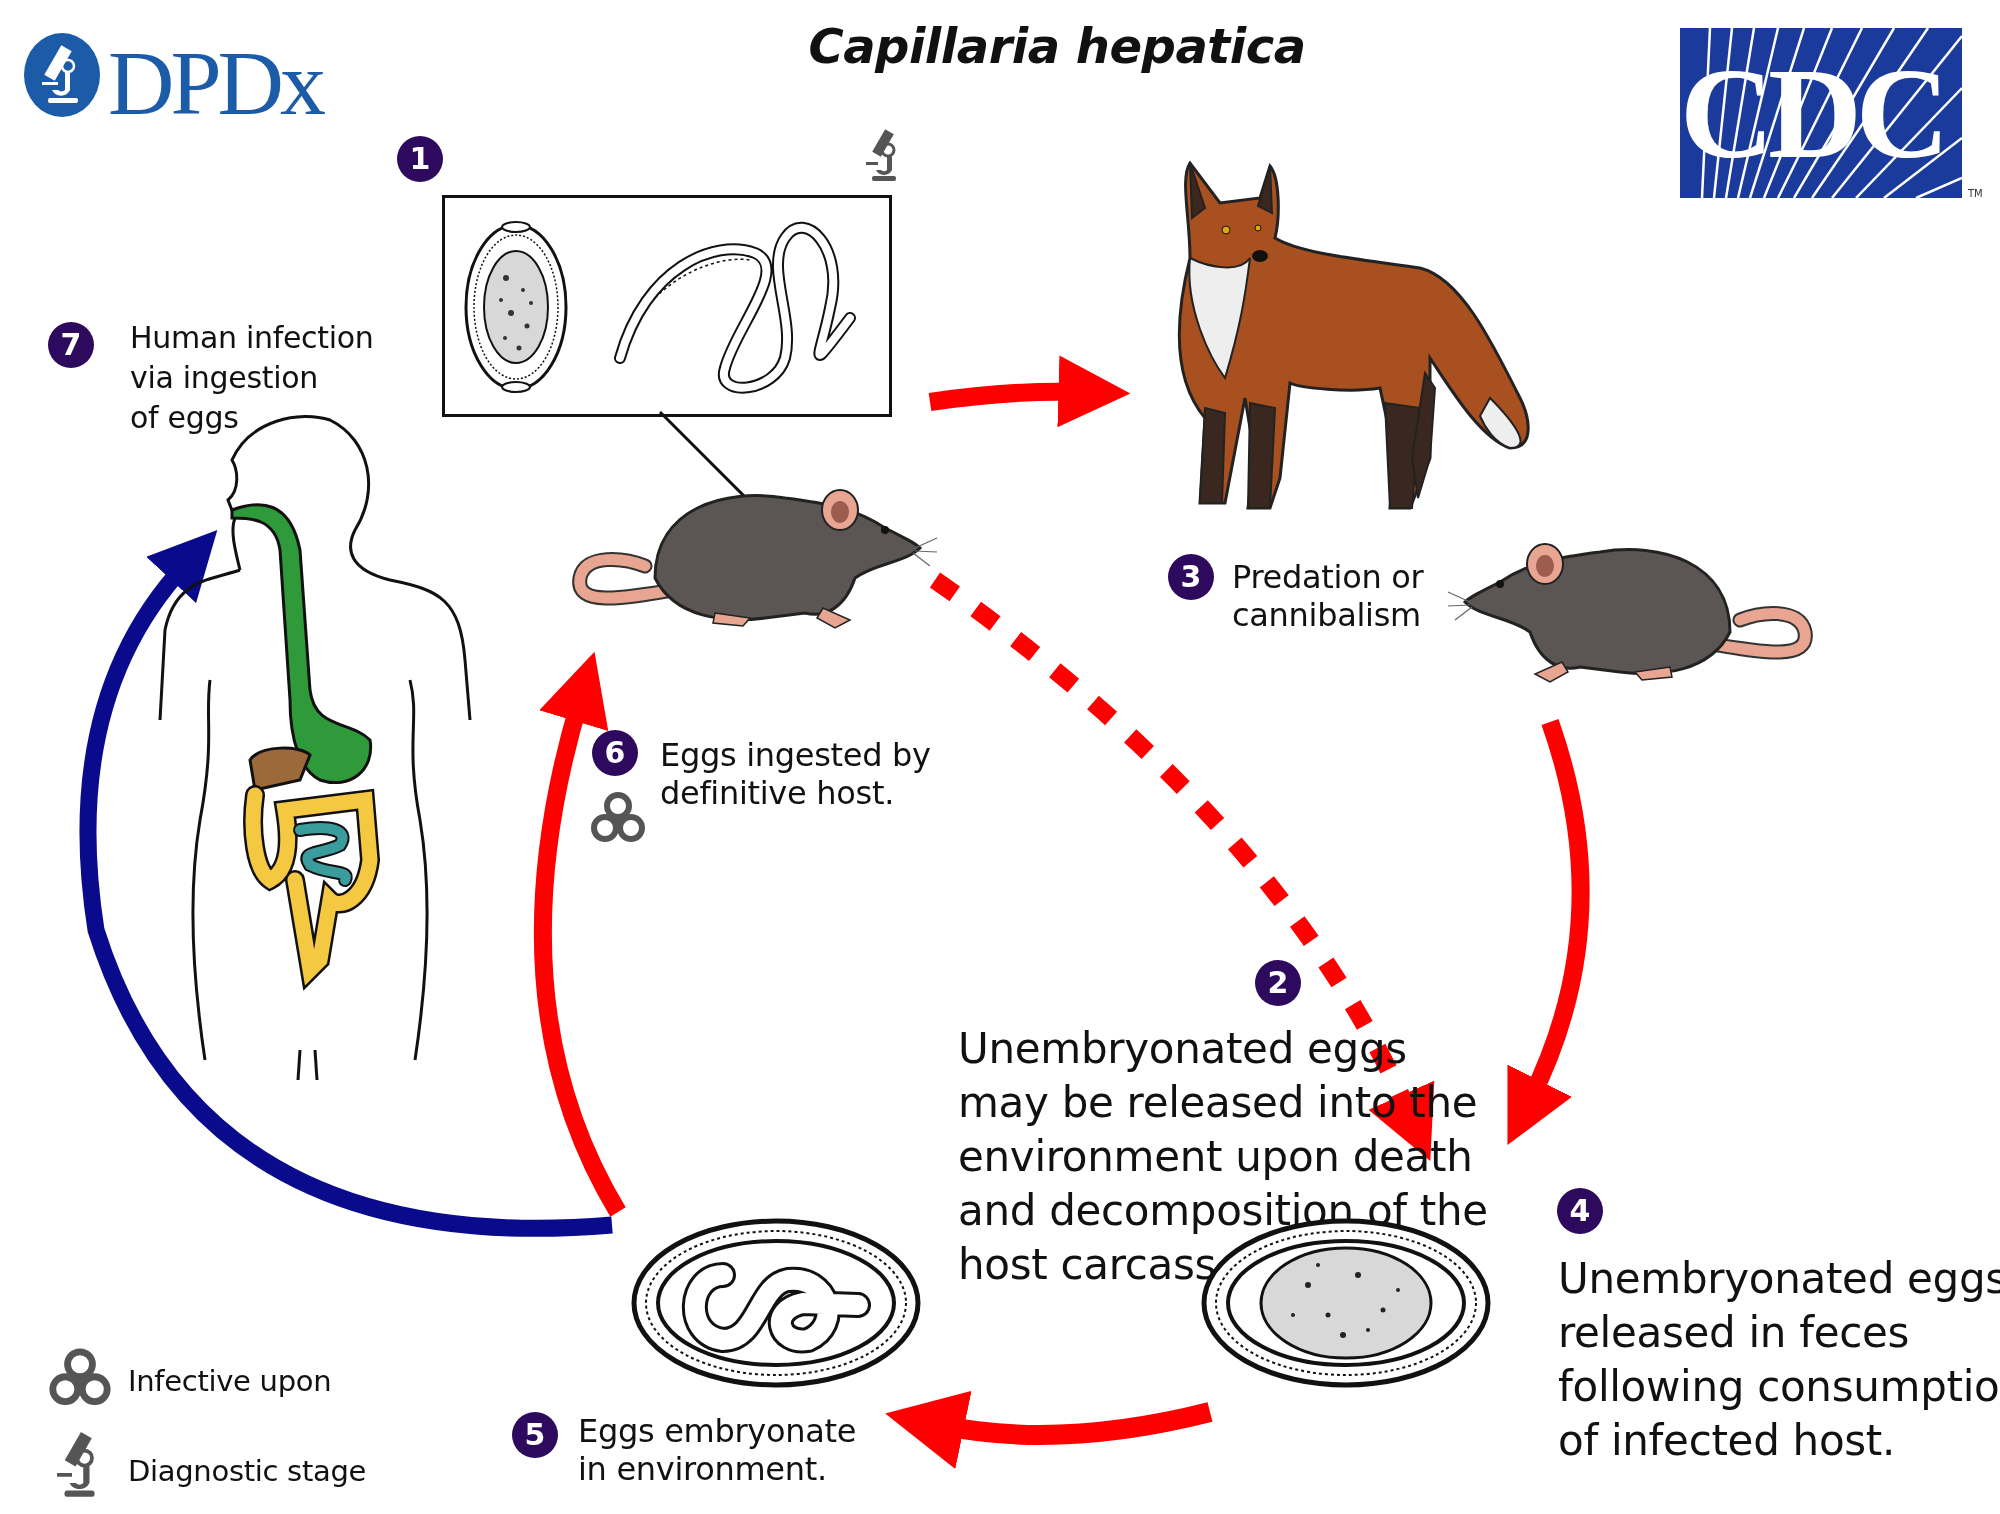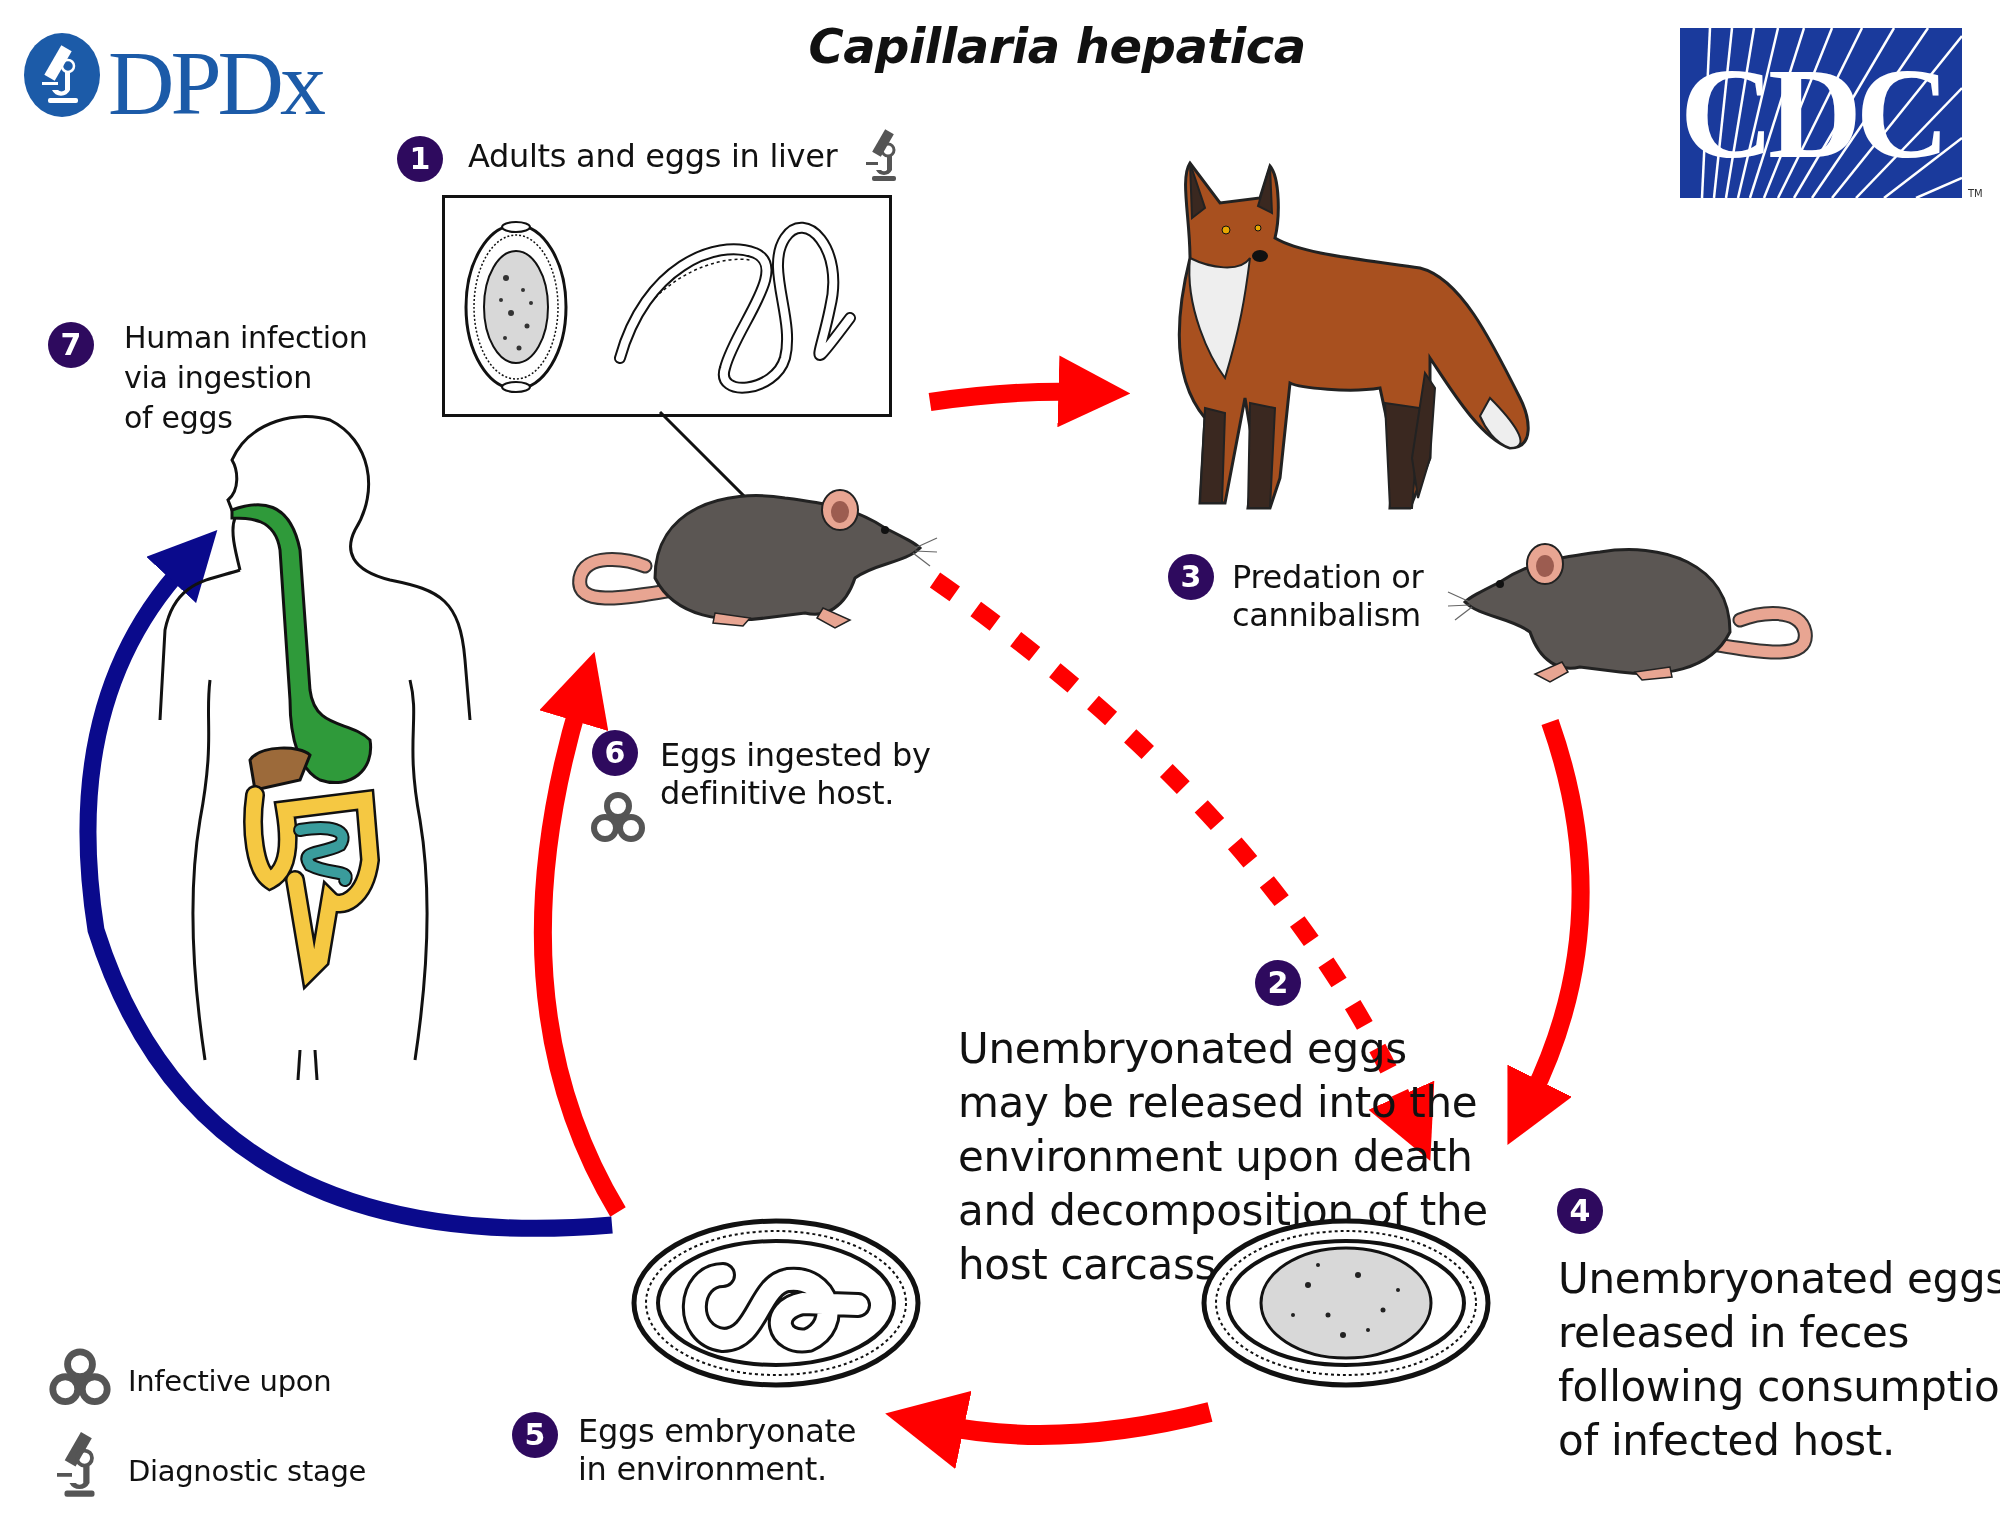--- a/index.html
+++ b/index.html
@@ -75,21 +75,20 @@
     <path d="M935 580 Q1280 820 1410 1115" stroke="#ff0000" stroke-width="18" fill="none" stroke-dasharray="24 26" marker-end="url(#ah-red)"></path>
 
     <path d="M1210 1412 Q1060 1450 940 1425" stroke="#ff0000" stroke-width="20" fill="none" marker-end="url(#ah-red)"></path>
 
     <path d="M618 1212 Q490 1000 580 700" stroke="#ff0000" stroke-width="18" fill="none" marker-end="url(#ah-red)"></path>
 
     <path d="M612 1225 Q200 1260 96 930 Q60 700 185 565" stroke="#0a0a8c" stroke-width="17" fill="none" marker-end="url(#ah-blue)"></path>
   </svg>
 
   <div class="badge" style="left:397px;top:136px;">1</div>
-  <div class="lbl" style="left:468px;top:137px;">Adults and eggs in liver</div>
   <svg style="left:862px;top:126px;" width="40" height="56" viewBox="0 0 40 56">
     <g fill="#555">
       <rect x="16" y="4" width="10" height="26" transform="rotate(30 21 17)"></rect>
       <circle cx="26" cy="24" r="6" fill="none" stroke="#555" stroke-width="3"></circle>
       <path d="M30 30 v14 a9 9 0 0 1 -16 0 h5 a4 4 0 0 0 6 0 v-14z"></path>
       <rect x="4" y="36" width="12" height="3"></rect>
       <rect x="10" y="50" width="24" height="5" rx="2"></rect>
     </g>
   </svg>
 
@@ -172,21 +171,21 @@
       <path d="M150 145 L185 150 L178 158 L148 155z" fill="#e8a592" stroke="#222" stroke-width="1.5"></path>
       <path d="M258 140 L285 152 L270 160 L252 150z" fill="#e8a592" stroke="#222" stroke-width="1.5"></path>
     </g>
   </svg>
 
   <div class="badge" style="left:1168px;top:554px;">3</div>
   <div class="lbl" style="left:1232px;top:558px;">Predation or
 cannibalism</div>
 
   <div class="badge" style="left:48px;top:322px;">7</div>
-  <div class="lbl" style="left:124px;top:318px;font-size:30px;line-height:40px;">Human infection
+  <div class="lbl" style="left:130px;top:318px;font-size:30px;line-height:40px;">Human infection
 via ingestion
 of eggs</div>
 
   <svg style="left:150px;top:400px;" width="330" height="680" viewBox="0 0 330 680">
     <g fill="none" stroke="#111" stroke-width="3">
       <path d="M90 170 C85 150 80 130 85 118 L78 100 C90 90 88 70 82 60 C100 20 150 10 180 20 C220 40 230 90 205 130 C195 150 200 170 240 180 C290 190 310 200 315 260 L320 320"></path>
       <path d="M90 170 C60 180 25 180 15 230 L10 320"></path>
       <path d="M60 280 C55 320 65 340 50 420 C40 480 40 560 55 660"></path>
       <path d="M260 280 C270 320 255 340 270 420 C280 480 280 560 265 660"></path>
       <path d="M150 650 L148 680"></path>

